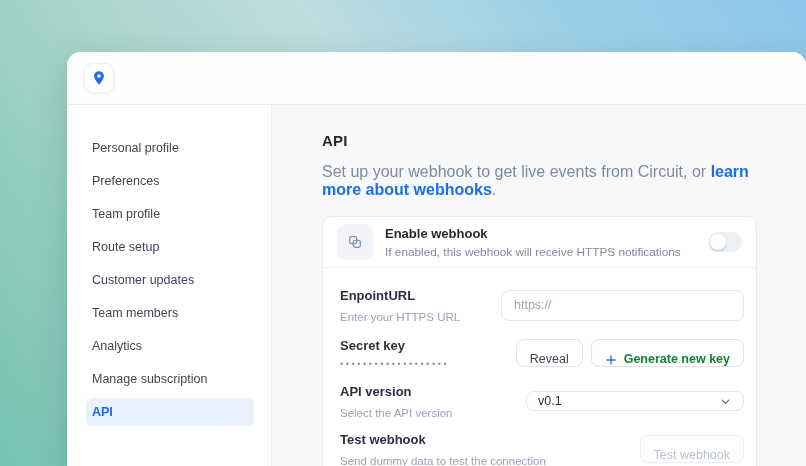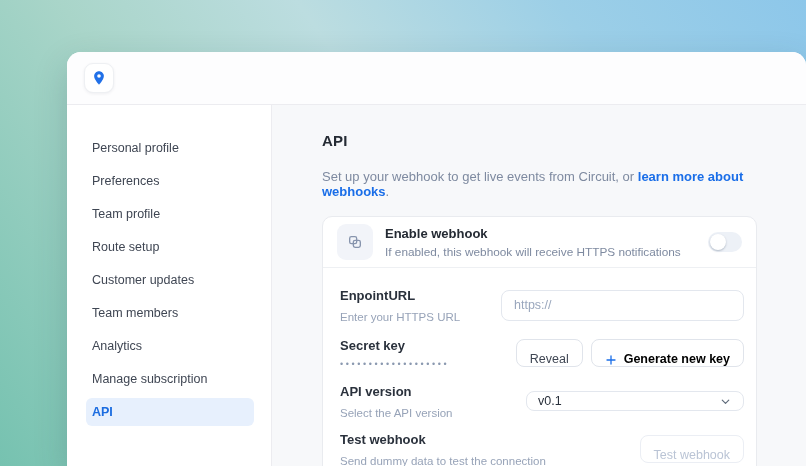--- a/index.html
+++ b/index.html
@@ -29,21 +29,21 @@
     flex:none; width:205px; background:#fff;
     border-right:1px solid #ececf0; padding-top:29px;
   }
   .nav-item {
     height:28px; margin:0 17px 5px 19px; padding:0 6px; border-radius:6px;
     display:flex; align-items:center; font-size:12.5px; color:#3f4653; cursor:pointer;
   }
   .nav-item.active { background:#e7f0fd; color:#1b6ce0; font-weight:bold; }
   .main { flex:1; background:#f7f8fa; padding:27px 49px 0 50px; overflow:hidden; }
   .page-title { font-size:15px; font-weight:bold; color:#252b34; letter-spacing:.2px; }
-  .page-sub { margin-top:20px; font-size:13px; color:#7e8aa0; }
+  .page-sub { margin-top:14px; font-size:16px; color:#7e8aa0; }
   .page-sub a { color:#1a6ee8; text-decoration:none; font-weight:bold; cursor:pointer; }
   .panel { margin-top:17px; background:#fff; border:1px solid #e9ebef; border-radius:10px; }
   .panel-head {
     display:flex; align-items:center; gap:12px;
     padding:7px 14px; min-height:50px; border-bottom:1px solid #eef0f3;
   }
   .chip {
     flex:none; width:36px; height:36px; border-radius:9px; background:#f2f4f9;
     display:flex; align-items:center; justify-content:center;
   }
@@ -68,21 +68,21 @@
     font-family:"Liberation Sans","DejaVu Sans",sans-serif;
   }
   .text-input::placeholder { color:#9aa7bd; }
   .btn-row { display:flex; gap:8px; }
   .btn {
     height:28px; border:1px solid #e0e4eb; border-radius:8px; background:#fff;
     display:inline-flex; align-items:flex-end; padding:0 13px; font-size:12.5px; cursor:pointer;
     font-family:"Liberation Sans","DejaVu Sans",sans-serif;
   }
   .btn-reveal { color:#3f4653; }
-  .btn-generate { color:#000000; font-weight:bold; gap:7px; }
+  .btn-generate { color:#15803d; font-weight:bold; gap:7px; }
   .btn-test.disabled { color:#bac4d5; border-color:#ebeef4; cursor:default; }
   .select {
     width:218px; height:20px; border:1px solid #e3e7ee; border-radius:8px; background:#fff;
     display:flex; align-items:center; justify-content:space-between; padding:0 11px;
     font-size:12.5px; color:#2a313c; cursor:pointer;
   }
 </style>
 </head>
 <body>
 

